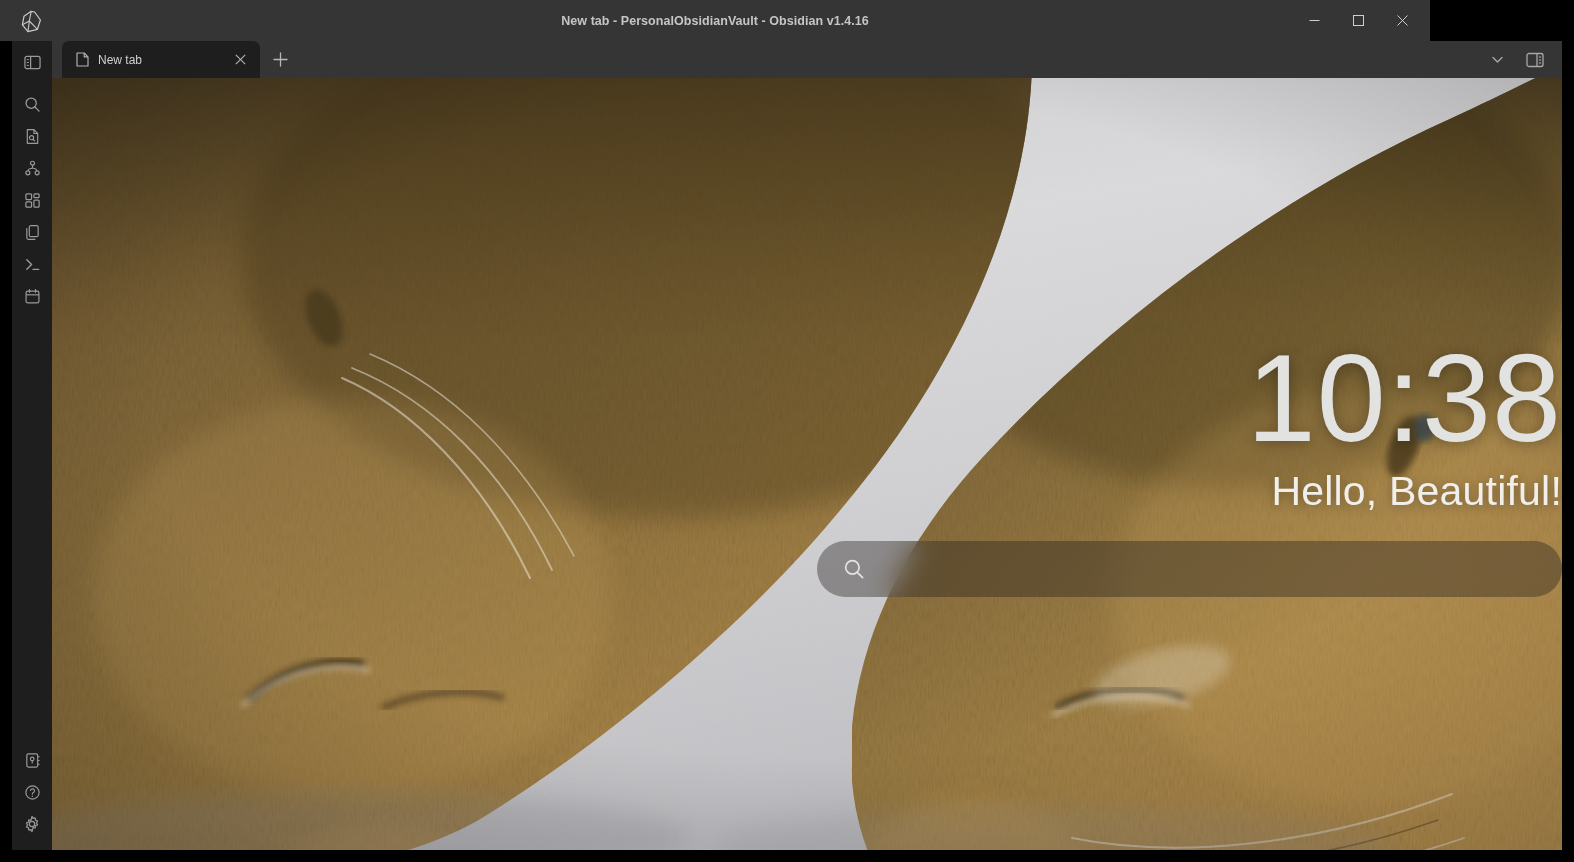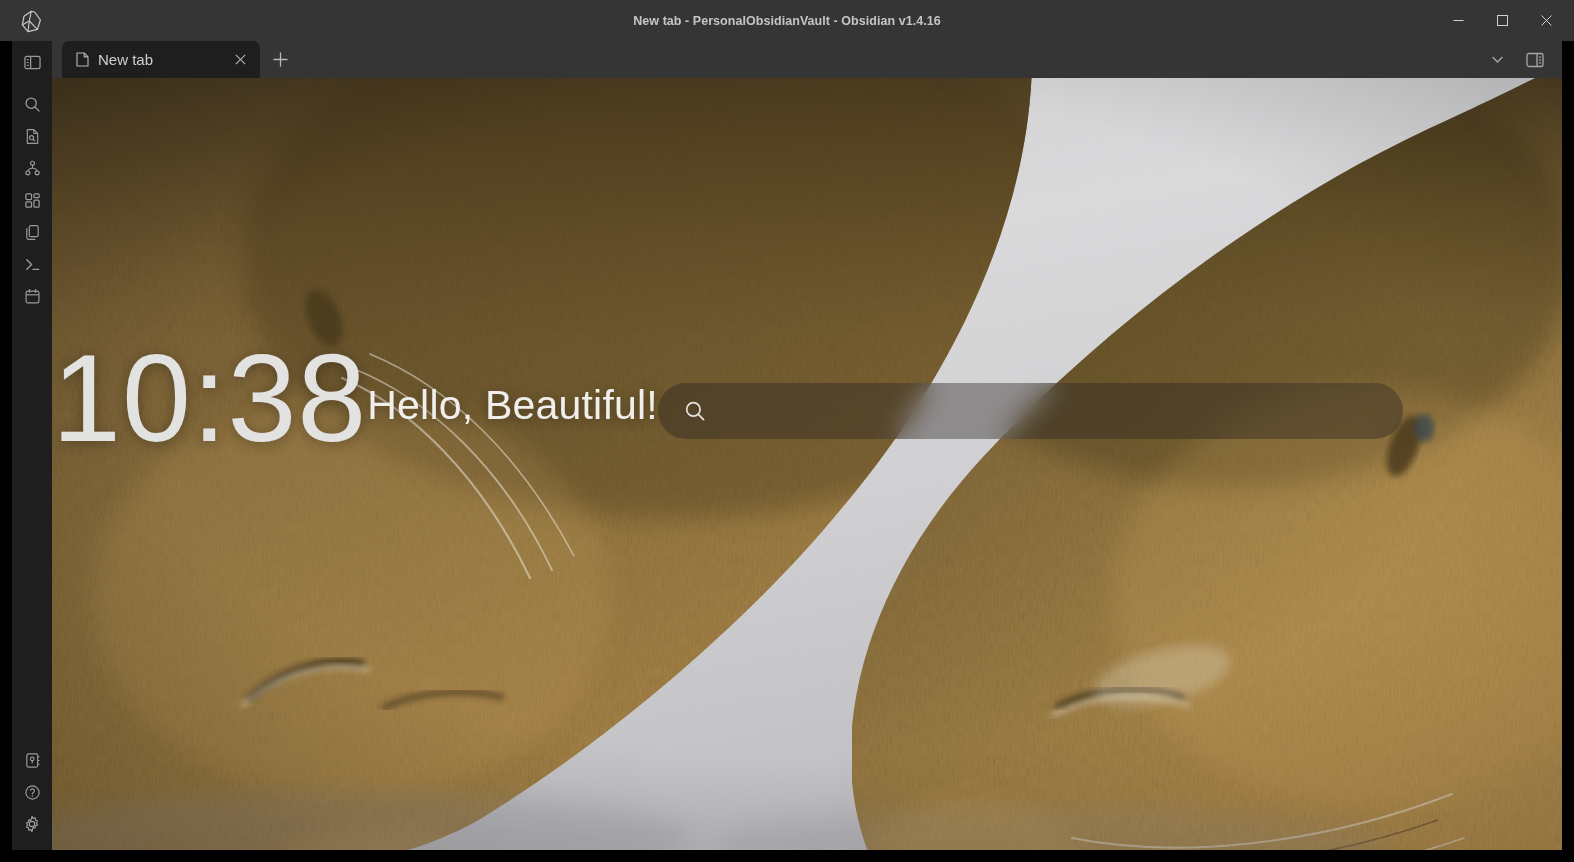--- a/index.html
+++ b/index.html
@@ -16,21 +16,21 @@
   .window {
     position: absolute;
     inset: 0;
     background: #000000;
   }
 
   
   .titlebar {
     position: absolute;
     top: 0; left: 0;
-    width: 1574px;
+    width: 1430px;
     height: 41px;
     background: #353535;
     display: flex;
     align-items: center;
   }
   .titlebar-logo {
     position: absolute;
     left: 16px; top: 6px;
     width: 30px; height: 30px;
     display: flex; align-items: center; justify-content: center;
@@ -95,21 +95,21 @@
     background: #1e1e1e;
     border-radius: 7px 7px 0 0;
     display: flex;
     align-items: center;
     padding: 0 10px 0 14px;
     gap: 9px;
     margin-left: 10px;
   }
   .tab-file-icon { color: #b4b4b4; display: flex; align-items: center; }
   .tab-label {
-    font-size: 15px;
+    font-size: 12px;
     color: #d0d0d0;
     flex: 1;
     white-space: nowrap;
     overflow: hidden;
   }
   .tab-close {
     width: 20px; height: 20px;
     display: flex; align-items: center; justify-content: center;
     color: #b0b0b0;
     border-radius: 3px;
@@ -146,34 +146,34 @@
   }
   .wallpaper { position: absolute; inset: 0; }
   .wallpaper svg { display: block; width: 100%; height: 100%; }
 
   
   .center-widget {
     position: absolute;
     left: 0; right: 0;
     top: 258px;
     display: flex;
-    flex-direction: row;
-    align-items: center;
+    flex-direction: column;
+    align-items: flex-end;
   }
   .clock {
     font-size: 124px;
     font-weight: 300;
     color: #e2e2e0;
     line-height: 1.0;
     letter-spacing: 1px;
     text-shadow: 0 2px 14px rgba(0,0,0,0.30);
     font-family: "Liberation Sans", sans-serif;
   }
   .greeting {
-    margin-top: 15px;
+    margin-top: 8px;
     font-size: 41px;
     font-weight: 300;
     color: #f0efec;
     letter-spacing: 0.2px;
     text-shadow: 0 2px 12px rgba(0,0,0,0.34);
   }
   .searchbar {
     margin-top: 26px;
     width: 745px;
     height: 56px;

